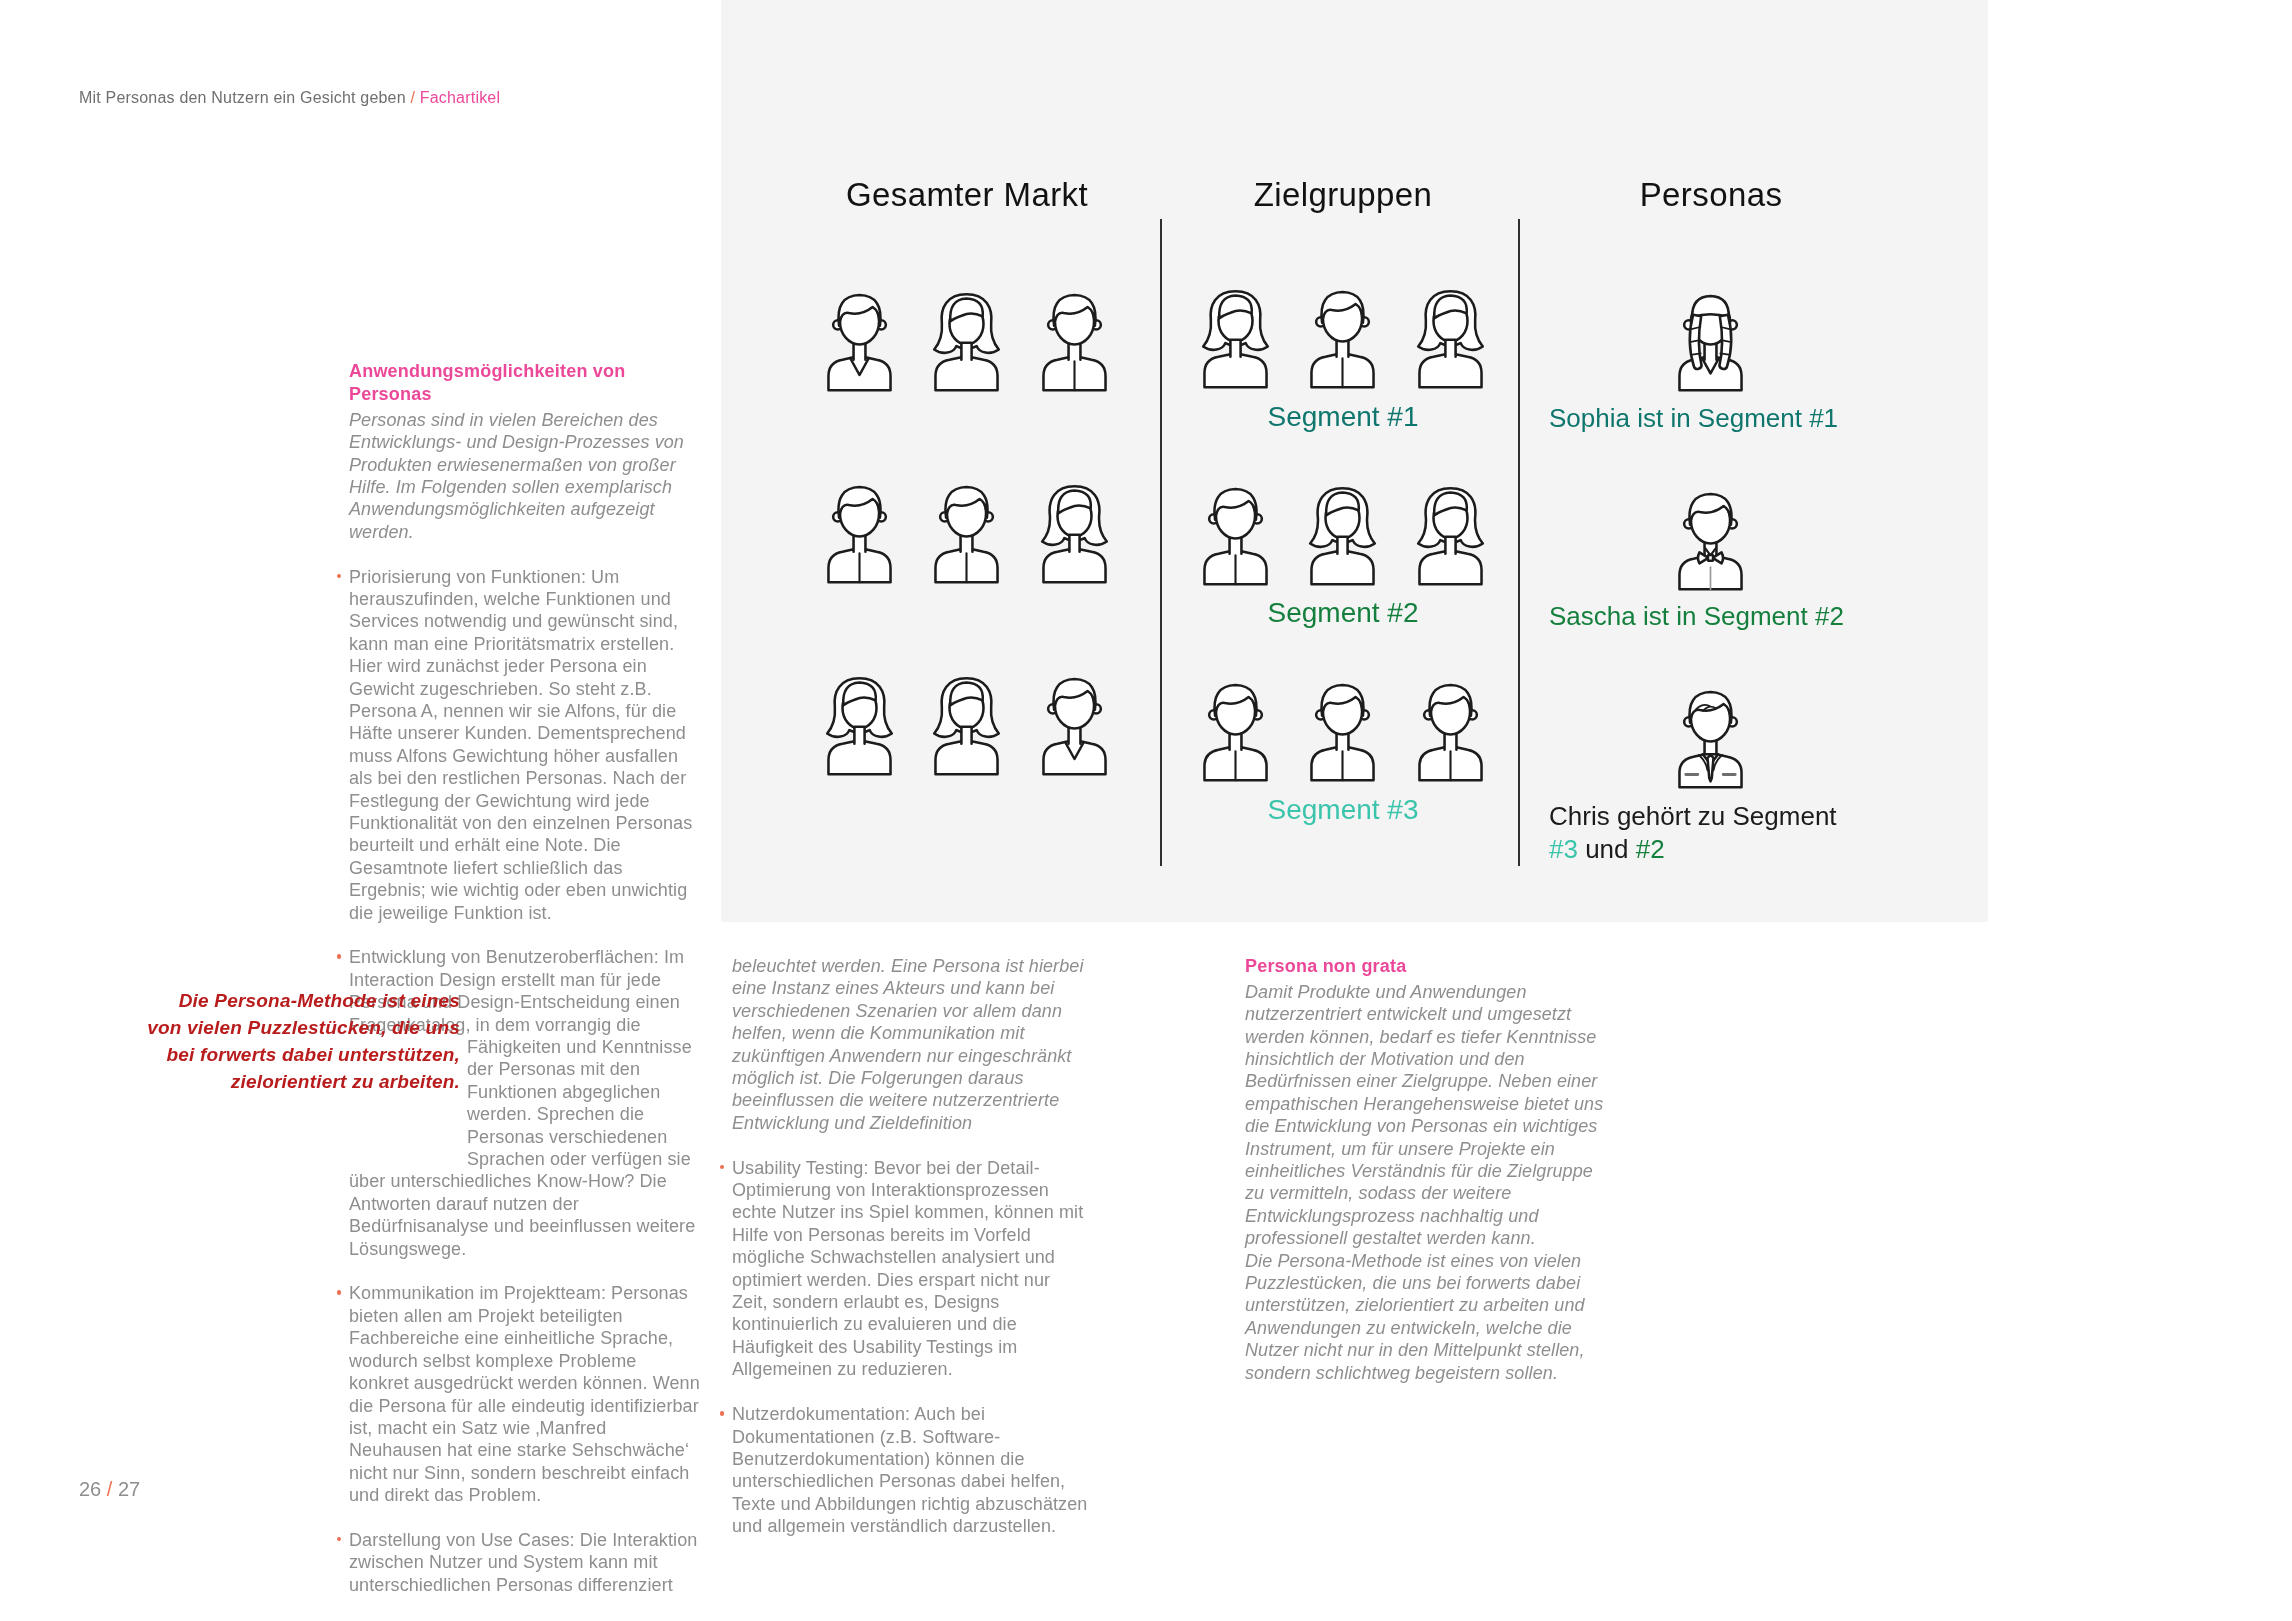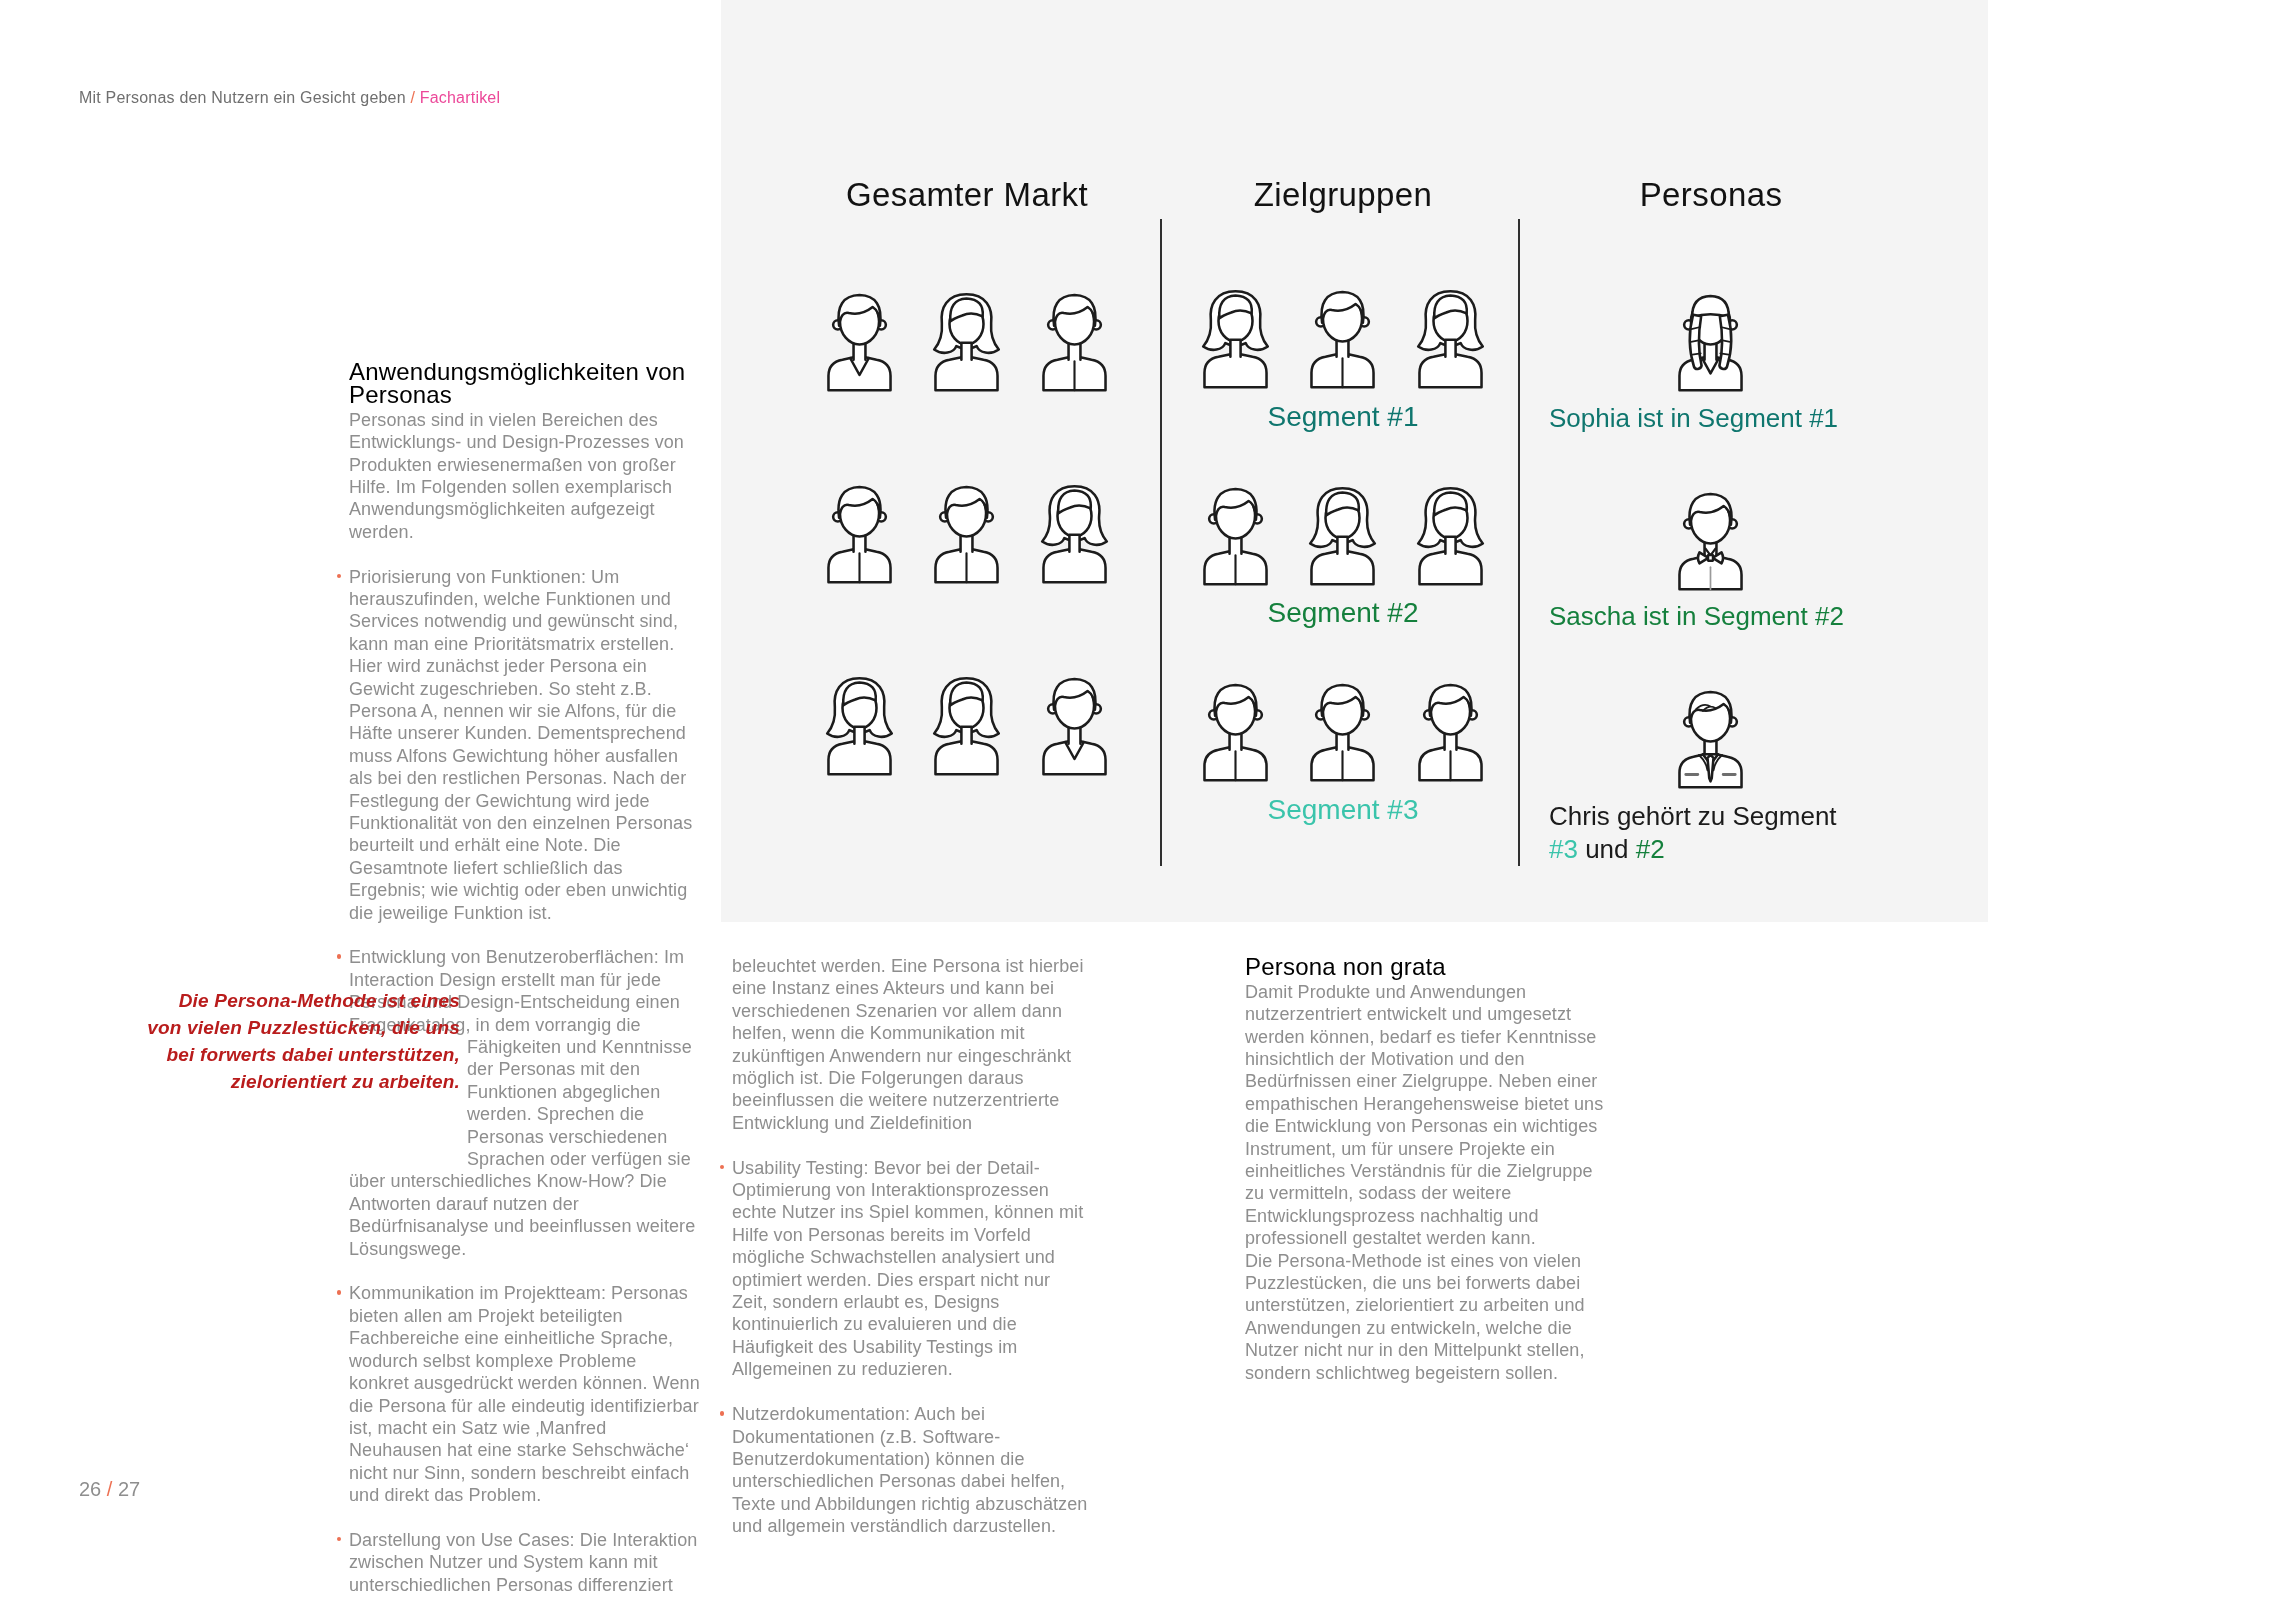--- a/index.html
+++ b/index.html
@@ -27,22 +27,22 @@
   .personas-col{position:absolute;left:828px;top:273px;width:322px;}
   .persona-item{margin-bottom:39px;}
   .persona-item .avatar{margin:0 auto;}
   .persona-caption{margin-top:10.7px;font-size:26px;line-height:30px;text-align:left;white-space:nowrap;}
   .persona-caption.dark{color:#1b1b1b;line-height:33px;white-space:normal;}
   
   .textcol{position:absolute;font-size:18px;line-height:22.4px;letter-spacing:0.1px;color:#8e8e8e;}
   .col-left{left:349px;top:360px;width:351px;}
   .col-mid{left:732px;top:955px;width:358px;}
   .col-right{left:1245px;top:955px;width:363px;}
-  .textcol h3{margin:0 0 2.7px 0;font-size:24px;line-height:23px;font-weight:400;color:#000000;letter-spacing:0.2px;}
-  .textcol p{margin:0 0 22.4px 0;}
+  .textcol h3{margin:0 0 2.7px 0;font-size:18px;line-height:23px;font-weight:700;color:#ec4899;letter-spacing:0.2px;}
+  .textcol p{margin:0 0 22.4px 0;font-style:italic;}
   .textcol ul{margin:0;padding:0;list-style:none;}
   .textcol li{position:relative;margin-bottom:22.4px;}
   .textcol li::before{content:"";position:absolute;left:-12.5px;top:8px;width:4.5px;height:4.5px;border-radius:50%;background:#ed7052;}
   .quote-spacer{float:left;width:118px;height:134px;}
   .pre{white-space:pre-line;}
   .pull-quote{position:absolute;left:86px;top:987px;width:374px;text-align:right;
               font-size:19px;line-height:27px;font-weight:700;font-style:italic;color:#b91c1c;letter-spacing:0.2px;}
   .footer{position:absolute;left:79px;top:1478px;font-size:20px;color:#8e8e8e;}
   .defs-svg{position:absolute;width:0;height:0;overflow:hidden;}
 </style>

